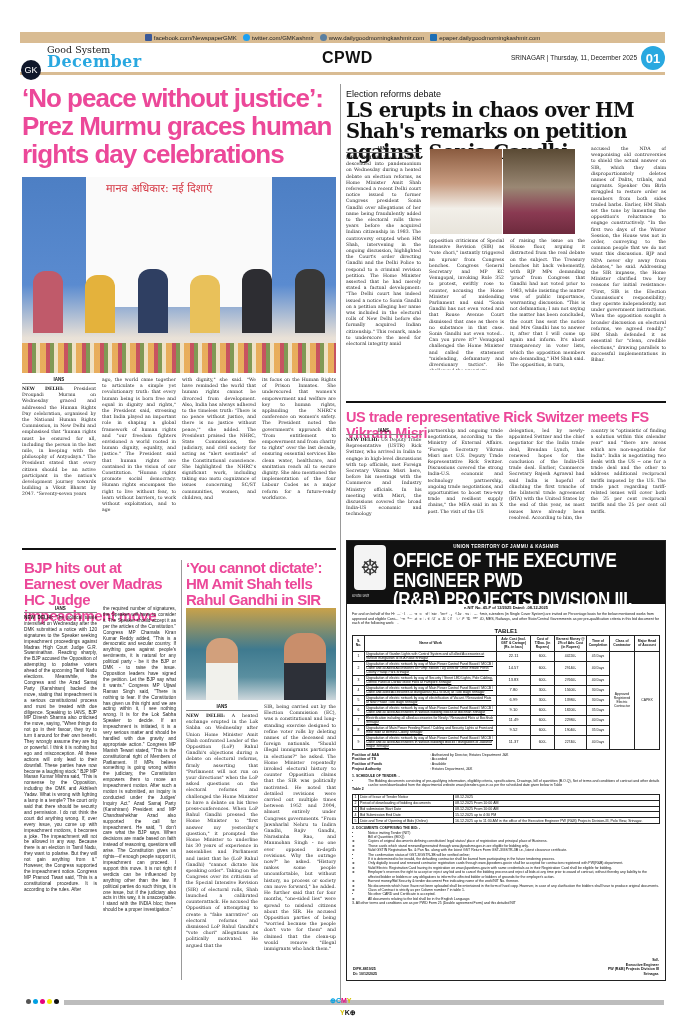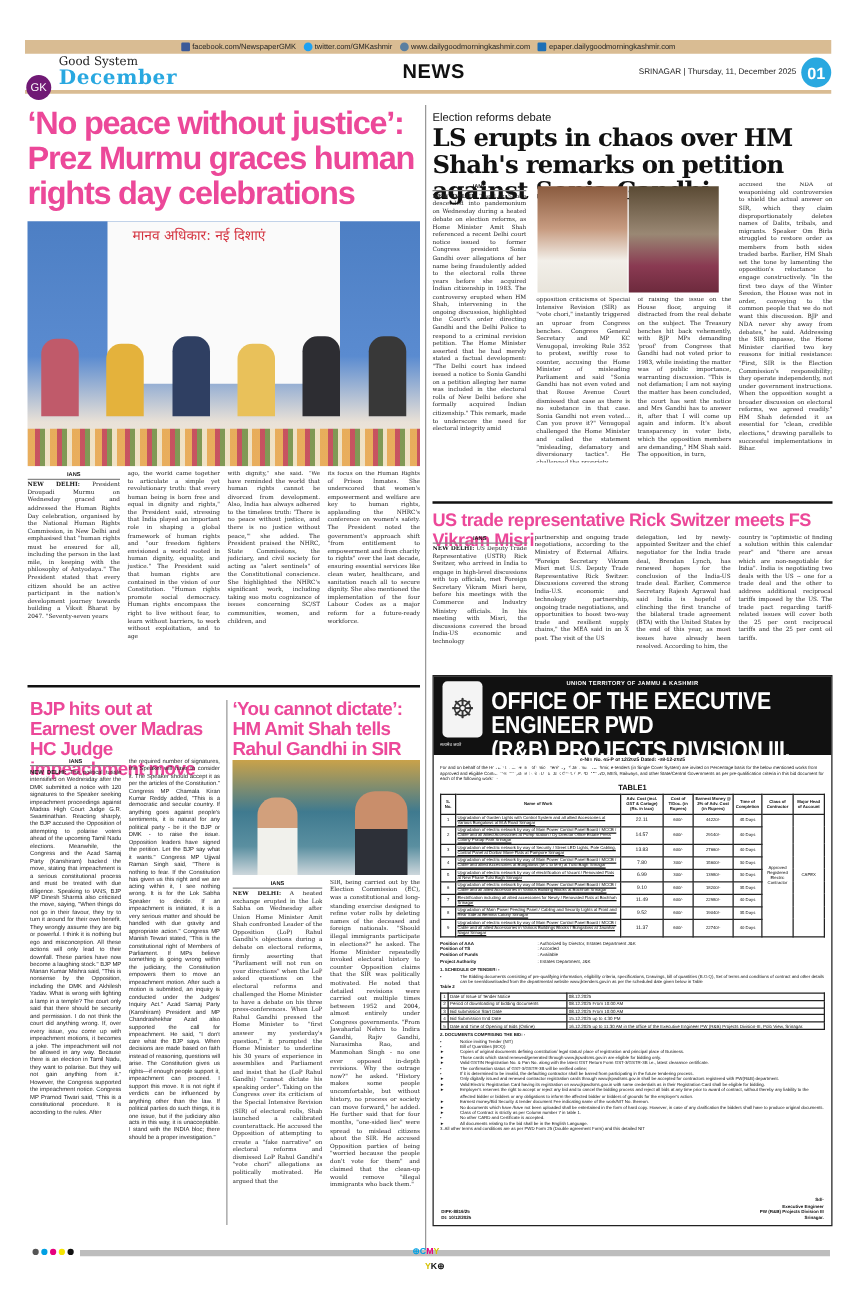--- a/index.html
+++ b/index.html
@@ -10,21 +10,21 @@
   .social-bar { position: absolute; left: 20px; top: 32px; width: 645px; height: 11px; background: #d9bc93; display: flex; align-items: center; justify-content: center; gap: 6px; font-family: "Liberation Sans", sans-serif; font-size: 6px; color: #222; }
   .social-bar .si { display: inline-flex; align-items: center; gap: 2px; }
   .social-bar .ic { width: 7px; height: 7px; display: inline-block; border-radius: 1px; }
   .ic-fb { background: #3b5998; }
   .ic-tw { background: #1da1f2; border-radius: 50% !important; }
   .ic-web { background: #5a7fa0; border-radius: 50% !important; }
   .ic-ep { background: #1e6fb5; }
 
   
   .masthead { position: absolute; left: 20px; top: 43px; width: 645px; height: 32px; border-bottom: 3px solid #d9bc93; display: flex; align-items: center; }
-  .logo-circle { width: 20px; height: 20px; border-radius: 50%; background: #701a75; color: #fff; font-family: "Liberation Sans", sans-serif; font-size: 9px; display: flex; align-items: center; justify-content: center; margin-left: 1px; margin-top: 24px; }
+  .logo-circle { width: 20px; height: 20px; border-radius: 50%; background: #0f172a; color: #fff; font-family: "Liberation Sans", sans-serif; font-size: 9px; display: flex; align-items: center; justify-content: center; margin-left: 1px; margin-top: 24px; }
   .logo-text { margin-left: 6px; line-height: 1; }
   .logo-gm { font-family: "DejaVu Serif", serif; font-size: 9.5px; color: #222; }
   .logo-k { font-family: "DejaVu Serif", serif; font-size: 16px; font-weight: bold; color: #29a8e0; letter-spacing: 0.5px; }
   .section-name { position: absolute; left: 302px; top: 6px; font-family: "Liberation Sans", sans-serif; font-size: 16px; font-weight: bold; letter-spacing: 0.5px; }
   .dateline { position: absolute; right: 28px; top: 11px; font-family: "Liberation Sans", sans-serif; font-size: 6.5px; color: #222; }
   .page-num { position: absolute; right: 0; top: 3px; width: 24px; height: 24px; border-radius: 50%; background: #29a8e0; color: #fff; font-family: "Liberation Sans", sans-serif; font-weight: bold; font-size: 13px; display: flex; align-items: center; justify-content: center; }
 
   
   .headline-sans { font-family: "Liberation Sans", sans-serif; font-weight: bold; color: #ec4899; letter-spacing: -0.5px; }
   .headline-serif { font-family: "DejaVu Serif", serif; color: #111; letter-spacing: -0.6px; }
@@ -130,21 +130,21 @@
       <span>epaper.dailygoodmorningkashmir.com</span>
     </span>
 </div>
 
 <div class="masthead">
   <div class="logo-circle">GK</div>
   <div class="logo-text">
     <div class="logo-gm">Good System</div>
     <div class="logo-k">December</div>
   </div>
-  <div class="section-name">NEWS</div>
+  <div class="section-name">CPWD</div>
   <div class="dateline">SRINAGAR | Thursday, 11, December 2025</div>
   <div class="page-num">01</div>
 </div>
 
 <div id="a1">
   <h1 class="headline-sans">‘No peace without justice’: Prez Murmu graces human rights day celebrations</h1>
 </div>
 <div class="photo1">
   <div class="banner"></div>
   <div class="hindi">मानव अधिकार: नई दिशाएं</div>

